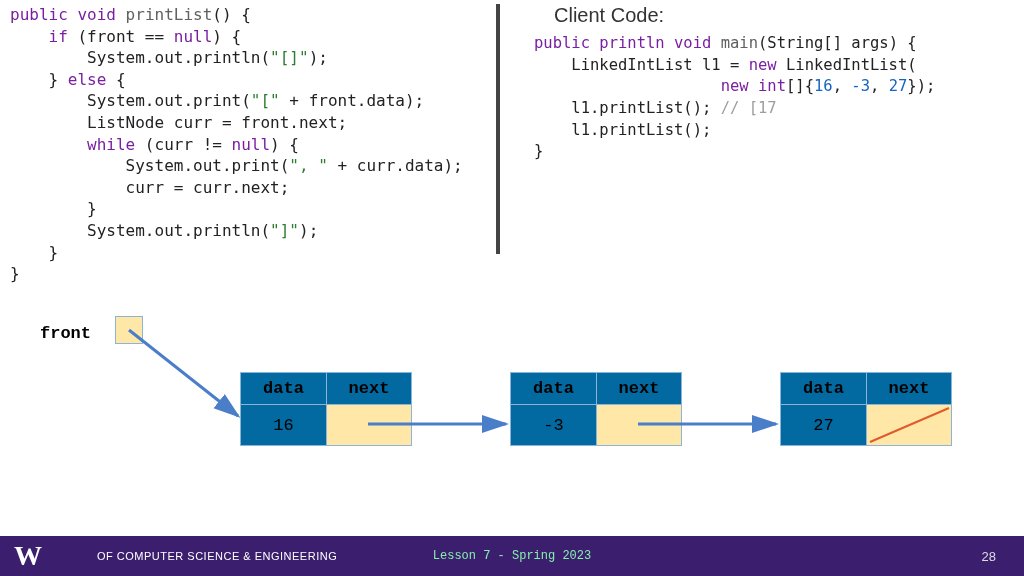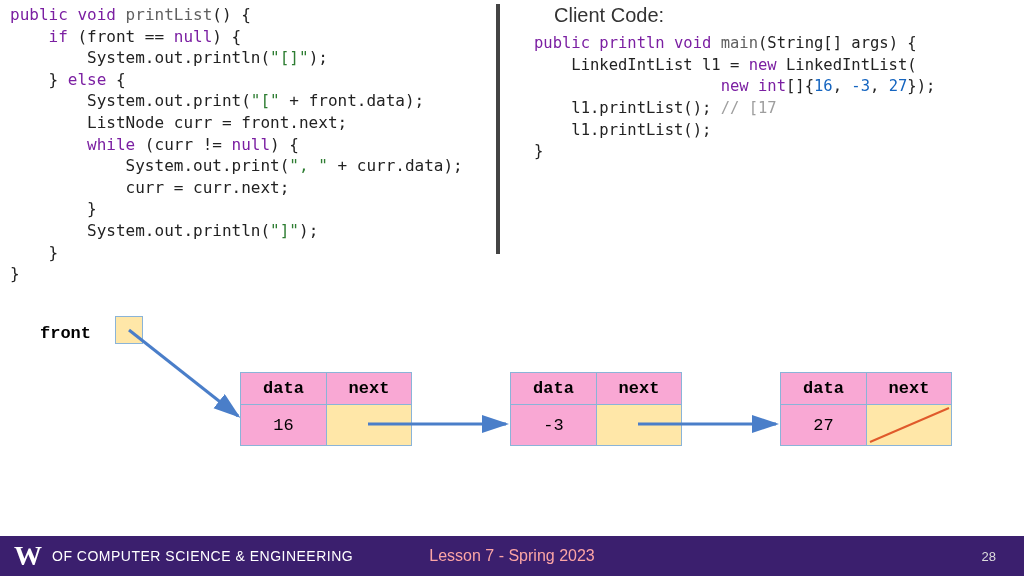--- a/index.html
+++ b/index.html
@@ -59,21 +59,21 @@
     top: 0;
     left: 115px;
     width: 28px;
     height: 28px;
     background: #ffe7a8;
     border: 1.5px solid #8ab4d8;
   }
   .node {
     position: absolute;
     border: 1.5px solid #8ab4d8;
-    background: #f9a8d4;
+    background: #0369a1;
   }
   .node-header {
     display: flex;
     height: 32px;
     border-bottom: 1.5px solid #8ab4d8;
   }
   .node-body {
     display: flex;
     height: 40px;
   }
@@ -108,27 +108,28 @@
     font-family: Arial, sans-serif;
   }
   .footer .logo-w {
     font-family: Georgia, "Times New Roman", serif;
     font-size: 28px;
     font-weight: bold;
     margin: 0 10px 0 14px;
   }
   .footer .school { line-height: 1; }
   .footer .school-main { font-size: 14px; letter-spacing: 0.5px; }
-  .footer .school-sub { font-size: 14px; letter-spacing: 0.5px; }
+  .footer .school-sub { font-size: 11px; letter-spacing: 0.5px; margin-left: 45px; }
   .footer .lesson {
     position: absolute;
     left: 50%;
     transform: translateX(-50%);
-    font-size: 16px;
-    color: #fca5a5;
+    font-size: 12px;
+    color: #86efac;
+    font-family: Liberation Mono, monospace;
   }
   .footer .pagenum {
     margin-left: auto;
     margin-right: 28px;
     font-size: 13px;
     color: #ddd;
   }
 </style>
 </head>
 <body>

